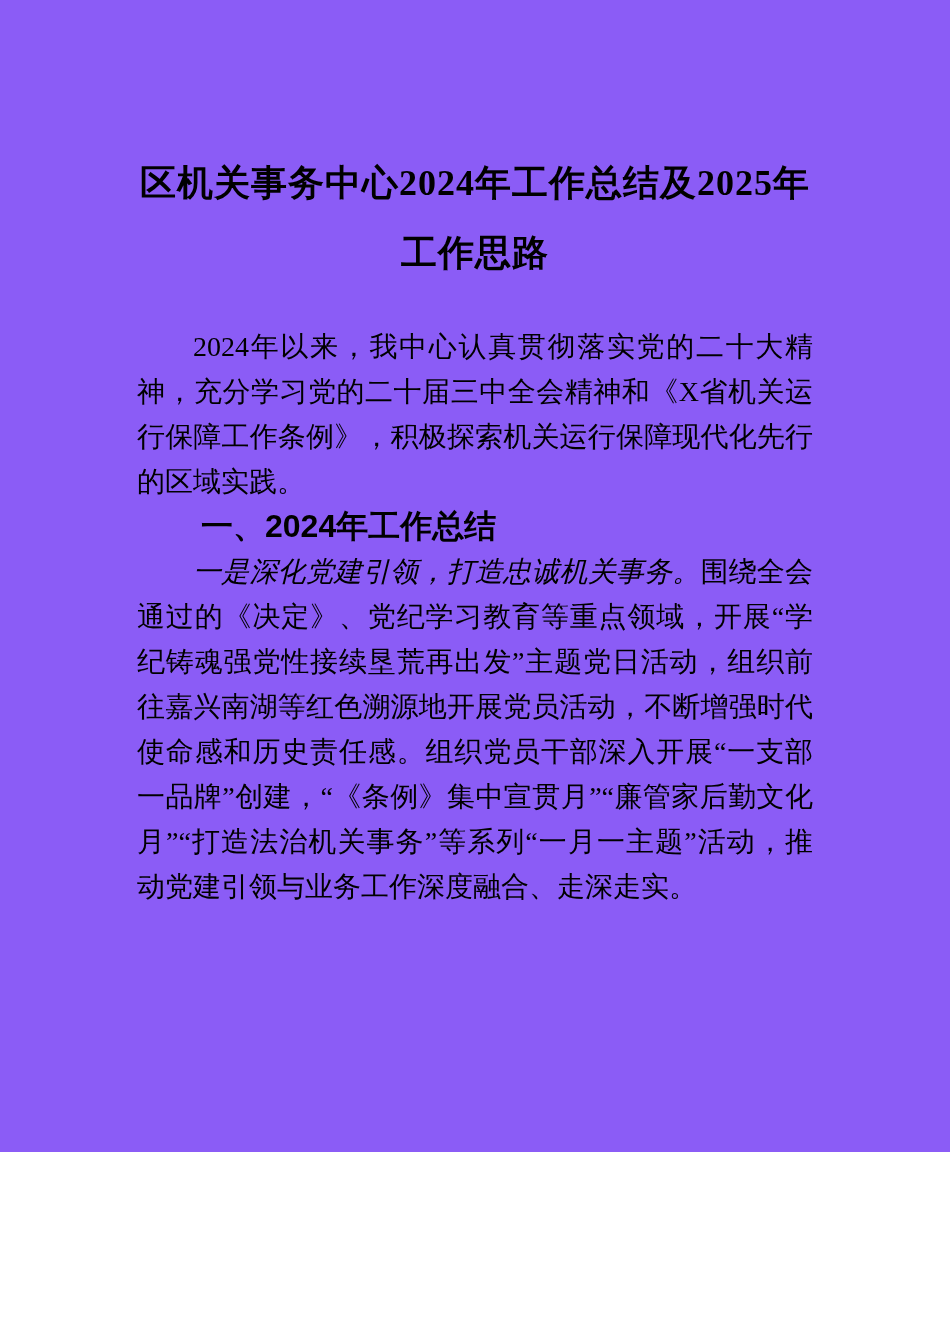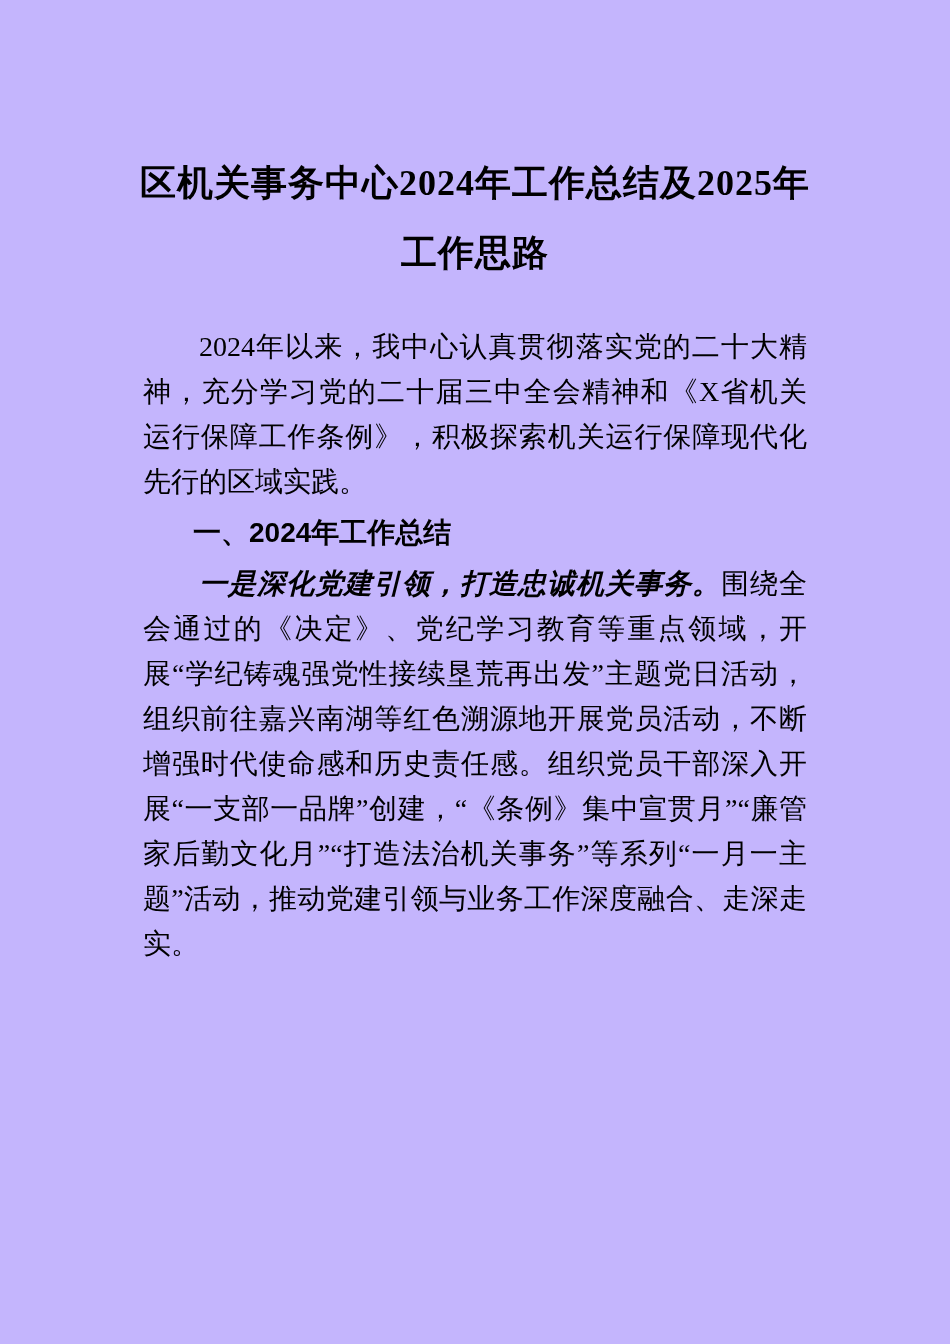--- a/index.html
+++ b/index.html
@@ -8,53 +8,53 @@
   }
   body {
     width: 950px;
     height: 1344px;
     background: #ffffff;
     overflow: hidden;
   }
   .page {
     box-sizing: border-box;
     width: 950px;
-    height: 1344px;
+    height: 1152px;
     padding: 148px 137px 0 137px;
-    background: #c4b5fd;
+    background: #8b5cf6;
     color: #000000;
     font-family: "Liberation Serif", "DejaVu Serif", serif;
   }
   .doc-title {
     margin: 0 0 36px 0;
     font-size: 36px;
     font-weight: bold;
     line-height: 70px;
     text-align: center;
     letter-spacing: 1px;
   }
   .para {
-    margin: 6px;
+    margin: 0;
     font-size: 28px;
     line-height: 45px;
     text-align: justify;
     text-indent: 2em;
     word-break: break-all;
   }
   .section-heading {
     margin: 0;
-    font-size: 28px;
+    font-size: 32px;
     line-height: 45px;
     font-weight: bold;
     font-family: "Liberation Sans", "DejaVu Sans", sans-serif;
     text-indent: 2em;
   }
   .lead-emphasis {
     font-style: italic;
-    font-weight: bold;
+    font-weight: normal;
   }
 </style>
 </head>
 <body>
 
 <div class="page">
 
   <h1 class="doc-title">区机关事务中心2024年工作总结及2025年工作思路</h1>
 
   <p class="para"><span>2024年以来，我中心认真贯彻落实党的二十大精神，充分学习党的二十届三中全会精神和《X省机关运行保障工作条例》，积极探索机关运行保障现代化先行的区域实践。</span></p>

